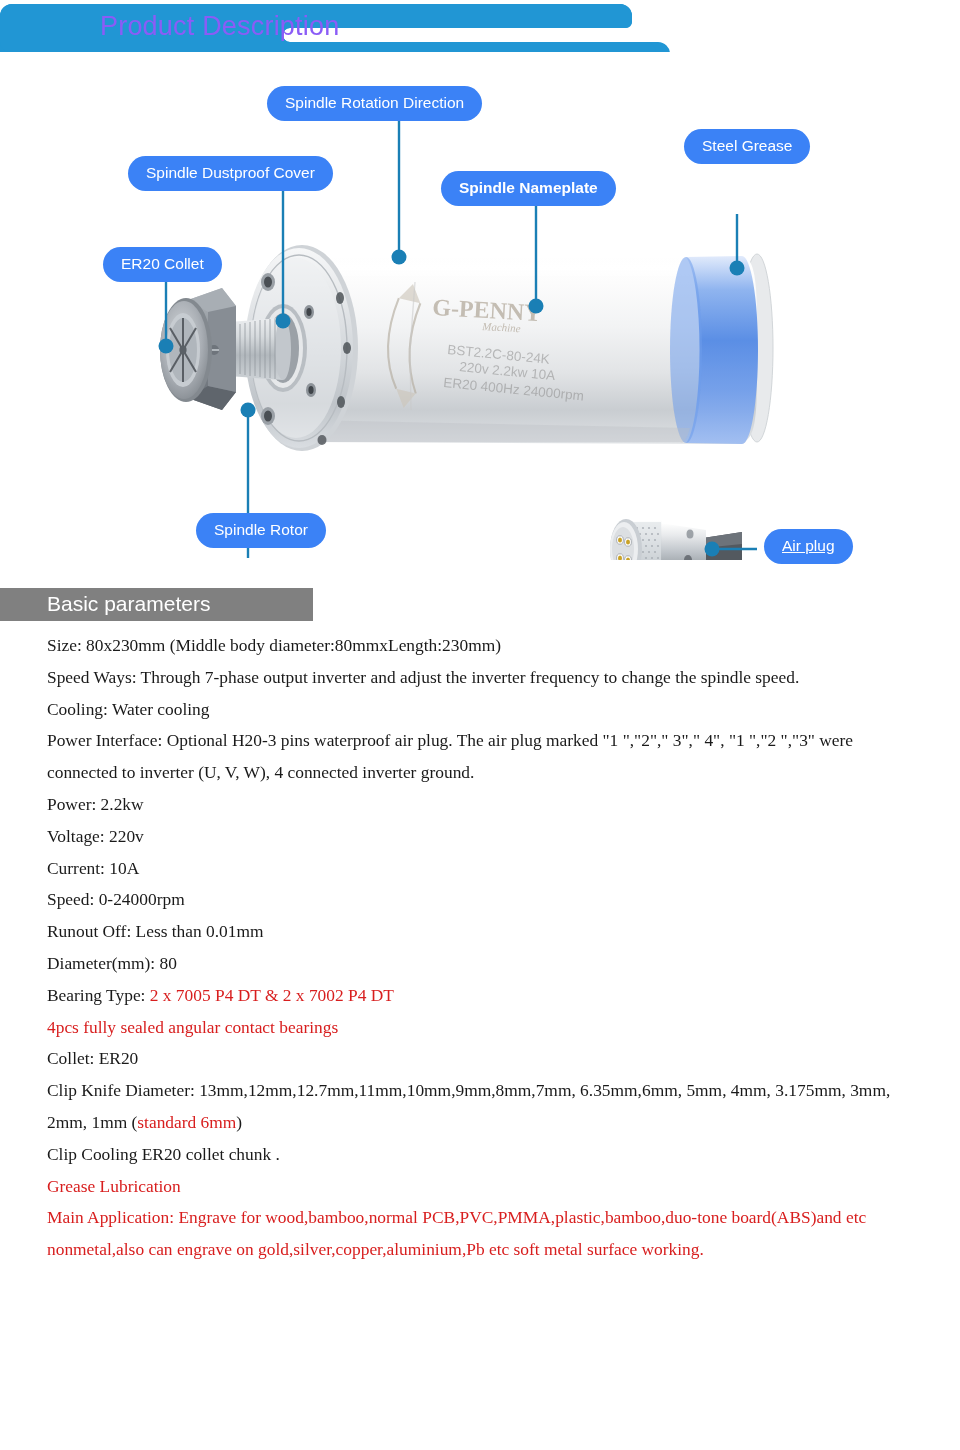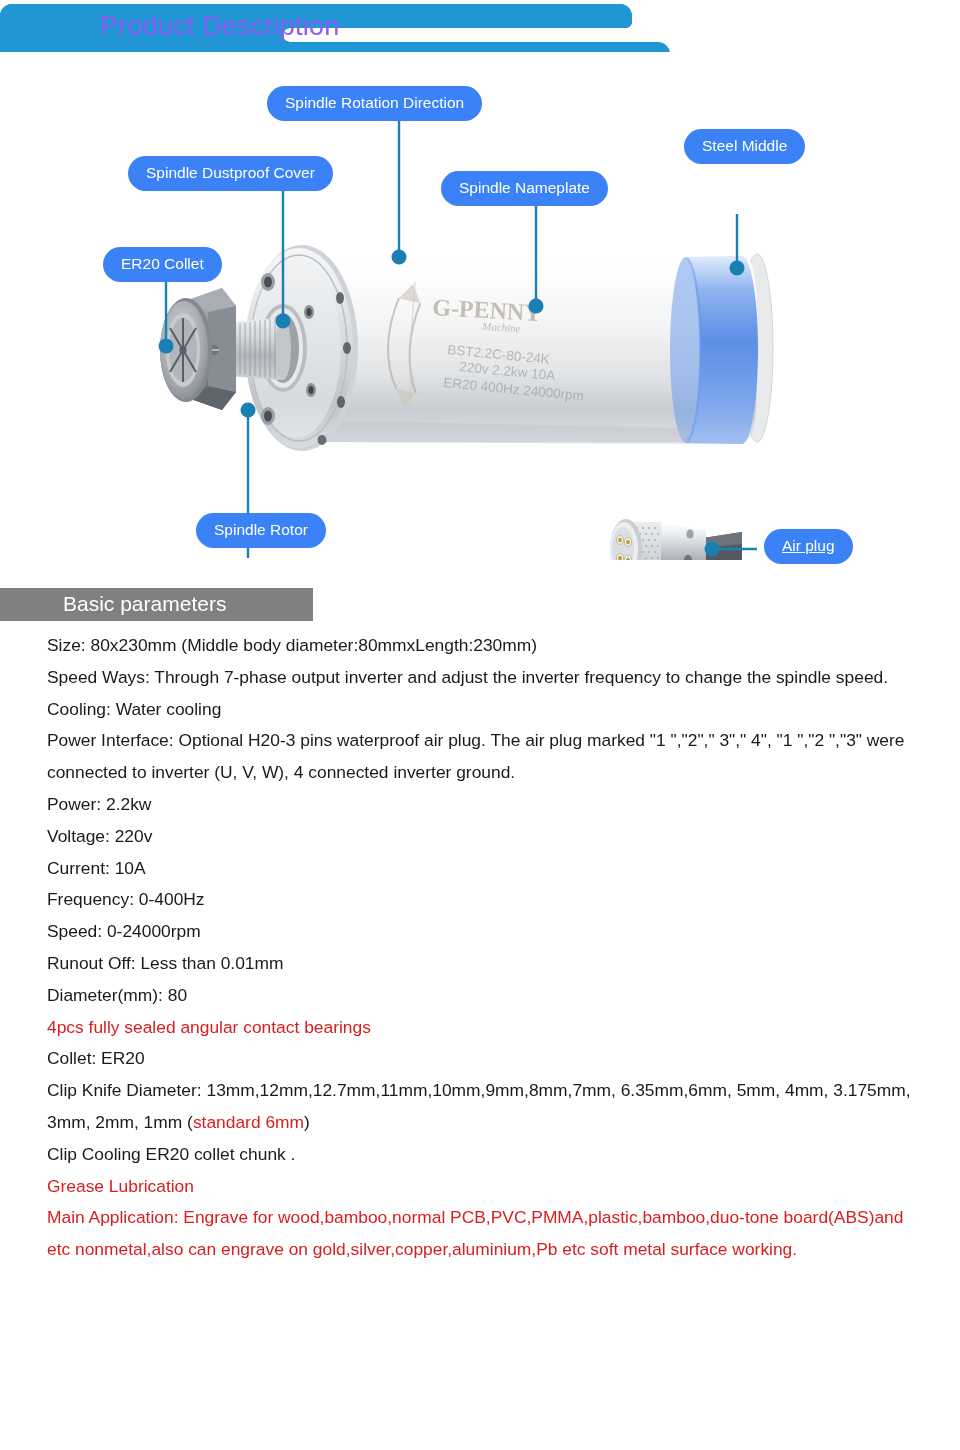--- a/index.html
+++ b/index.html
@@ -66,31 +66,31 @@
     height: 33px;
     background: #808080;
   }
   #params-band-title {
     position: absolute;
     left: 47px;
     top: 592px;
     font-size: 21px;
     color: #ffffff;
     white-space: nowrap;
-    margin-left: 16px;
   }
 
   #params-body {
     position: absolute;
     left: 47px;
     top: 630px;
     width: 880px;
     font-size: 17.4px;
     color: #1a1a1a;
     line-height: 31.8px;
+    font-family: Liberation Serif, serif;
   }
   #params-body p {
     margin: 0;
   }
   .red { color: #d81e1e; }
 </style>
 </head>
 <body>
 
 <div id="header-banner">
@@ -364,24 +364,24 @@
 
   <div class="callout" style="left:267px; top:26px;">
     <span>Spindle Rotation Direction</span>
   </div>
 
   <div class="callout" style="left:128px; top:96px;">
     <span>Spindle Dustproof Cover</span>
   </div>
 
   <div class="callout" style="left:684px; top:69px;">
-    <span>Steel Middle</span>
-  </div>
-
-  <div class="callout" style="left:441px; top:111px;">
+    <span>Steel Grease</span>
+  </div>
+
+  <div class="callout" style="left:441px; top:111px;font-weight:bold;">
     <span>Spindle Nameplate</span>
   </div>
 
   <div class="callout" style="left:103px; top:187px;text-align:center;">
     <span>ER20 Collet</span>
   </div>
 
   <div class="callout" style="left:196px; top:453px;">
     <span>Spindle Rotor</span>
   </div>
@@ -395,23 +395,23 @@
 <div id="params-band-title">Basic parameters</div>
 
 <div id="params-body">
   <p><span>Size: 80x230mm (Middle body diameter:80mmxLength:230mm)</span></p>
   <p><span>Speed Ways: Through 7-phase output inverter and adjust the inverter frequency to change the spindle speed.</span></p>
   <p><span>Cooling: Water cooling</span></p>
   <p><span>Power Interface: Optional H20-3 pins waterproof air plug. The air plug marked "1 ","2"," 3"," 4", "1 ","2 ","3" were connected to inverter (U, V, W), 4 connected inverter ground.</span></p>
   <p><span>Power: 2.2kw</span></p>
   <p><span>Voltage: 220v</span></p>
   <p><span>Current: 10A</span></p>
-  <p><span>Frequency: 0-400Hz</span></p>
   <p><span>Speed: 0-24000rpm</span></p>
   <p><span>Runout Off: Less than 0.01mm</span></p>
   <p><span>Diameter(mm): 80</span></p>
+  <p><span>Bearing Type: </span><span class="red">2 x 7005 P4 DT &amp; 2 x 7002 P4 DT</span></p>
   <p class="red"><span>4pcs fully sealed angular contact bearings</span></p>
   <p><span>Collet: ER20</span></p>
   <p><span>Clip Knife Diameter: 13mm,12mm,12.7mm,11mm,10mm,9mm,8mm,7mm, 6.35mm,6mm, 5mm, 4mm, 3.175mm, 3mm, 2mm, 1mm (</span><span class="red">standard 6mm</span><span>)</span></p>
   <p><span>Clip Cooling ER20 collet chunk .</span></p>
   <p class="red"><span>Grease Lubrication</span></p>
   <p class="red"><span>Main Application: Engrave for wood,bamboo,normal PCB,PVC,PMMA,plastic,bamboo,duo-tone board(ABS)and etc nonmetal,also can engrave on gold,silver,copper,aluminium,Pb etc soft metal surface working.</span></p>
 </div>
 
 </body></html>

